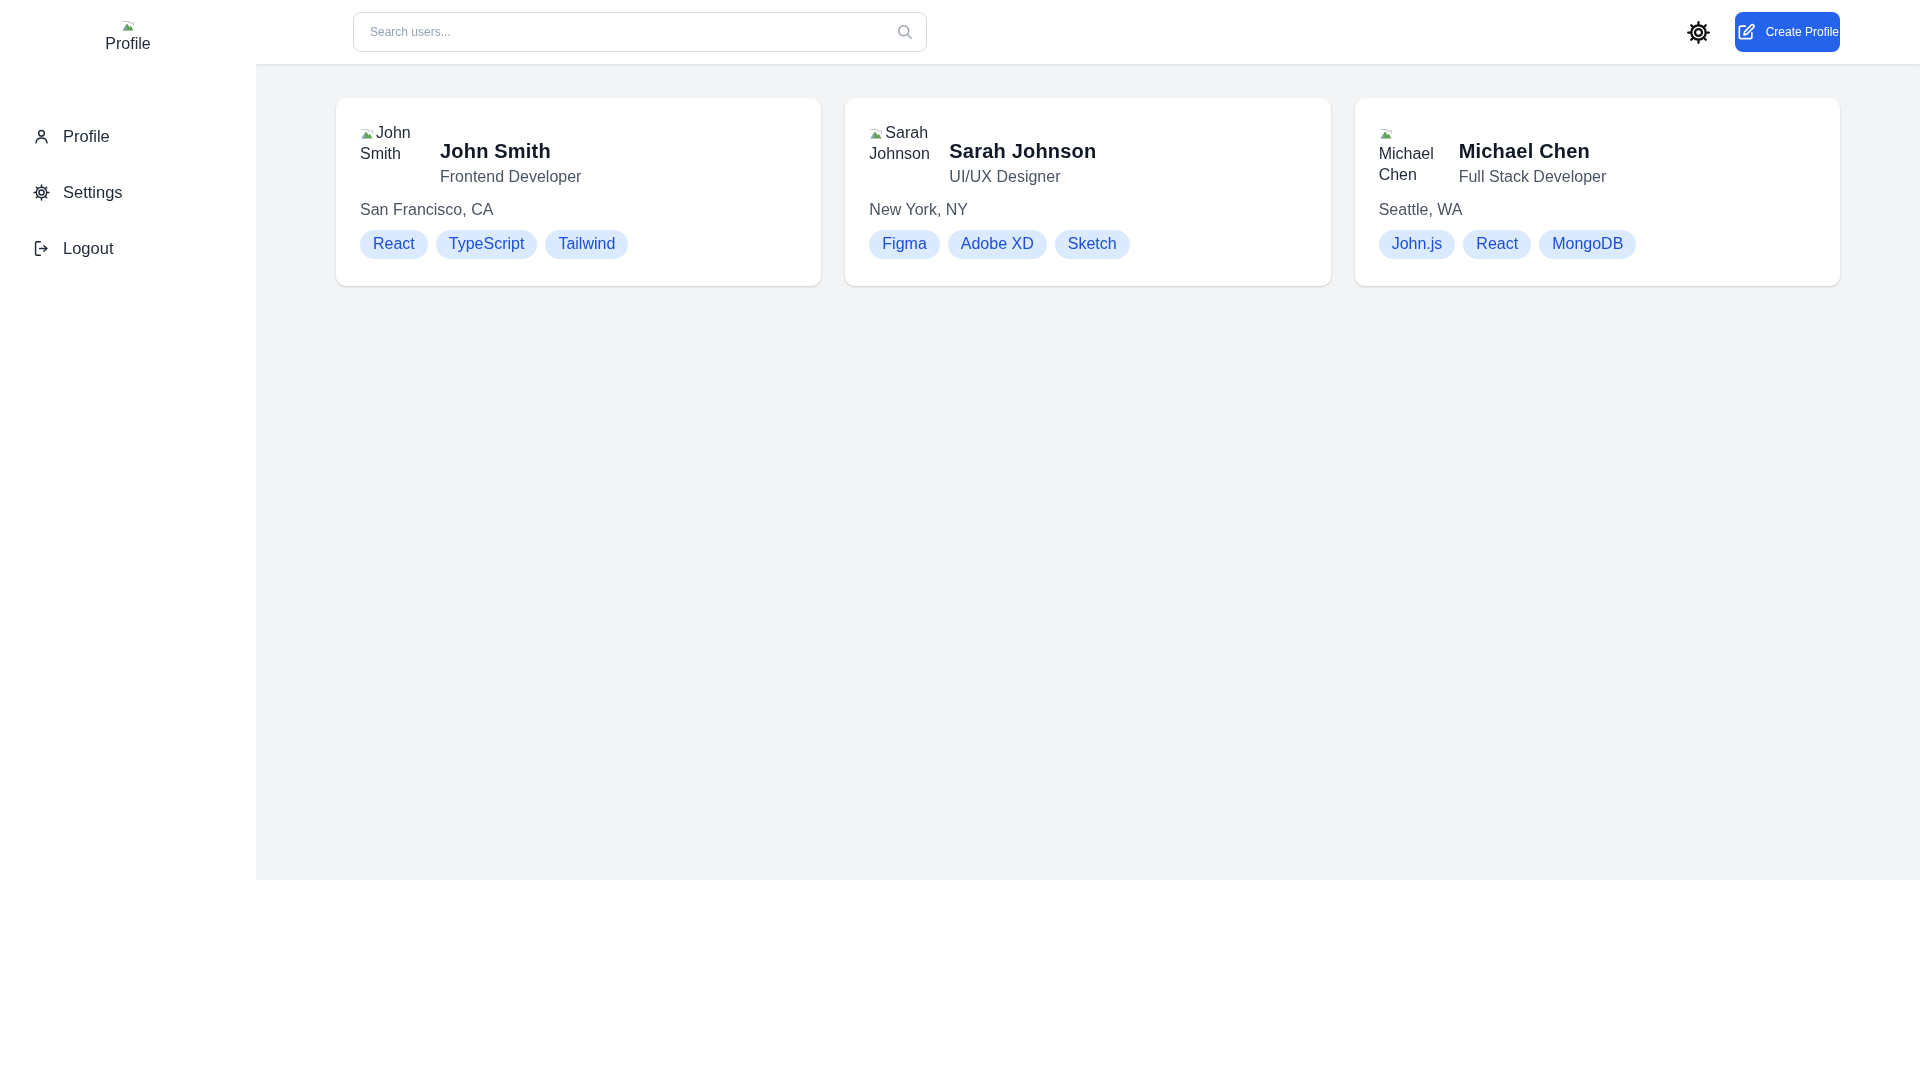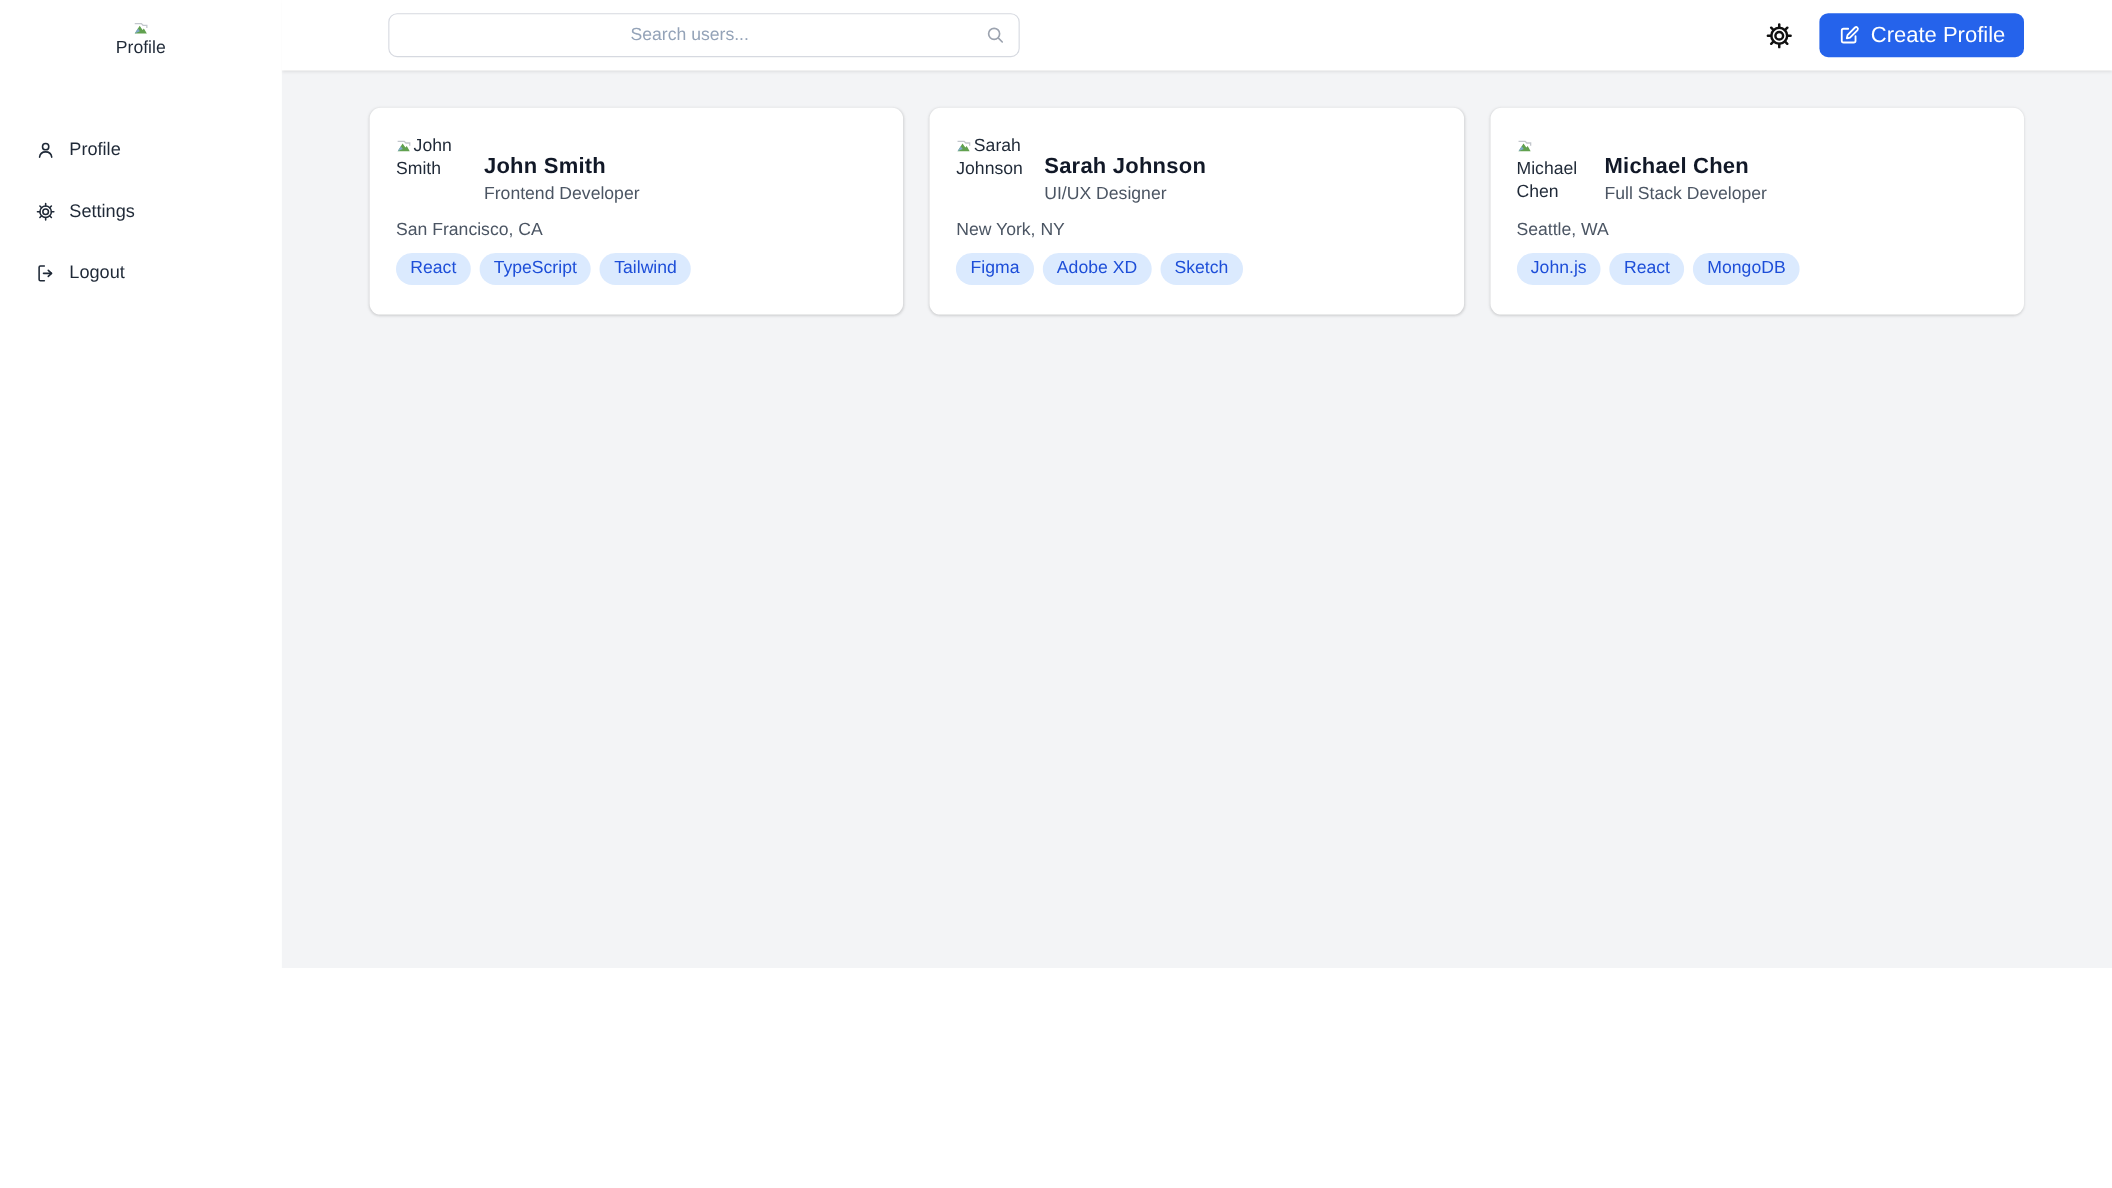--- a/index.html
+++ b/index.html
@@ -36,36 +36,36 @@
     height: 64px; background: #ffffff; flex: 0 0 64px;
     display: flex; align-items: center;
     padding-left: 97px; padding-right: 80px;
     box-shadow: 0 1px 3px rgba(0,0,0,0.09);
     position: relative; z-index: 2;
   }
   .search-wrap { position: relative; width: 574px; }
   .search-wrap input {
     width: 100%; height: 40px;
     border: 1px solid #d6d9e0; border-radius: 8px;
-    padding: 0 42px 0 16px; font-size: 16px;
+    padding: 0 42px 0 16px; font-size: 12px;
     font-family: "Liberation Sans", "DejaVu Sans", sans-serif;
-    color: #15803d; background: #ffffff; outline: none; text-align: center;
+    color: #15803d; background: #ffffff; outline: none;
   }
   .search-wrap input::placeholder { color: #94a3b8; }
   .search-icon { position: absolute; right: 12px; top: 10px; }
   .topbar-actions { margin-left: auto; display: flex; align-items: center; gap: 23px; }
   .icon-btn {
     background: none; border: none; padding: 0; cursor: pointer;
     display: flex; align-items: center;
   }
   .primary-btn {
     display: flex; align-items: center; gap: 10px;
     background: #2563eb; color: #ffffff; border: none; cursor: pointer;
-    height: 40px; padding: 0 17px; border-radius: 8px;
-    font-size: 20px; font-family: "Liberation Sans", "DejaVu Sans", sans-serif;
+    height: 40px; padding: 0 1px; border-radius: 8px;
+    font-size: 12px; font-family: "Liberation Sans", "DejaVu Sans", sans-serif;
   }
 
   
   .content {
     flex: 1; background: #f3f4f6;
     padding: 34px 80px 0 80px;
   }
   .cards { display: grid; grid-template-columns: repeat(3, 1fr); gap: 24px; }
   .card {
     background: #ffffff; border-radius: 10px; padding: 24px;

